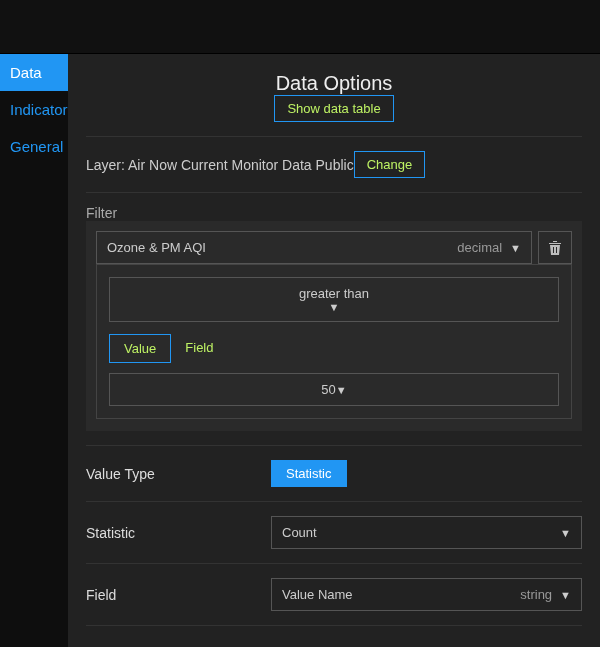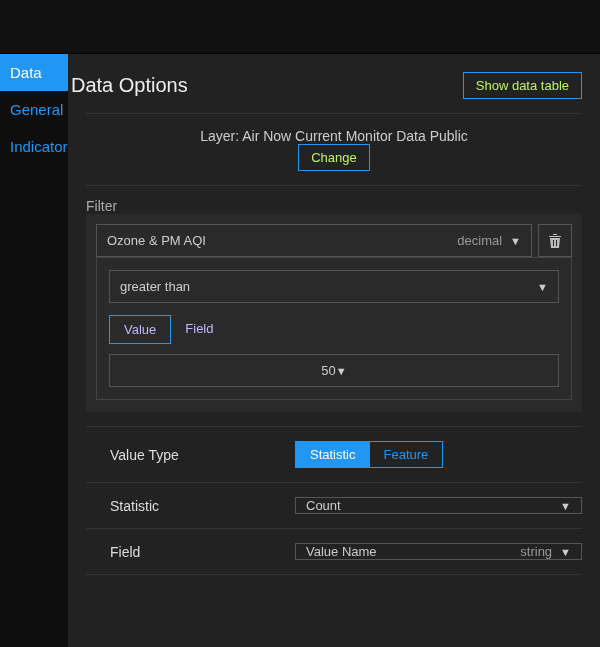--- a/index.html
+++ b/index.html
@@ -42,21 +42,22 @@
       overflow-y: auto;
       position: relative;
     }
     .main::-webkit-scrollbar { width: 8px; }
     .main::-webkit-scrollbar-track { background: #1a1a1a; }
     .main::-webkit-scrollbar-thumb { background: #444; }
     .header-row {
       display: flex;
       justify-content: space-between;
       align-items: center;
-      padding: 18px 18px 14px 3px;
+      padding: 18px 18px 14px 18px;
+      flex-direction: column;
     }
     .page-title {
       font-size: 20px;
       font-weight: 500;
       color: #eee;
     }
     .btn-outline {
       border: 1px solid #2196f3;
       color: #bef264;
       background: transparent;
@@ -66,21 +67,20 @@
     }
     .section {
       padding: 0 18px;
     }
     .layer-row {
       display: flex;
       justify-content: flex-start;
       align-items: center;
       padding: 14px 0;
       border-top: 1px solid #333;
-      flex-direction: column;
     }
     .layer-label {
       color: #ccc;
       font-size: 14px;
     }
     .filter-block {
       border-top: 1px solid #333;
       padding-top: 12px;
       margin-bottom: 14px;
     }
@@ -127,28 +127,29 @@
       padding: 12px;
     }
     .operator-select {
       display: flex;
       align-items: center;
       justify-content: space-between;
       border: 1px solid #555;
       padding: 8px 10px;
       cursor: pointer;
       margin-bottom: 12px;
+      flex-direction: column;
     }
     .tabset {
       display: flex;
       margin-bottom: 10px;
     }
     .tab {
       padding: 6px 14px;
-      color: #c4b5fd;
+      color: #bef264;
       cursor: pointer;
       font-size: 13px;
     }
     .tab.active {
       border: 1px solid #2196f3;
     }
     .value-select {
       display: flex;
       align-items: center;
       justify-content: center;
@@ -173,21 +174,20 @@
     .form-row {
       display: flex;
       align-items: center;
       padding: 14px 0;
       border-top: 1px solid #333;
     }
     .form-label {
       width: 185px;
       color: #ddd;
       font-size: 14px;
-      margin-left: 24px;
     }
     .seg {
       display: flex;
       border: 1px solid #2196f3;
     }
     .seg-btn {
       padding: 5px 14px;
       color: #2196f3;
       cursor: pointer;
       font-size: 13px;
@@ -197,21 +197,21 @@
     .seg-btn.active {
       background: #2196f3;
       color: #fff;
     }
     .form-select {
       flex: 1;
       display: flex;
       align-items: center;
       justify-content: space-between;
       border: 1px solid #555;
-      padding: 0 10px;
+      padding: 8px 10px;
       cursor: pointer;
     }
     .select-right {
       display: flex;
       align-items: center;
       gap: 8px;
       color: #999;
     }
     .chev { font-size: 11px; color: #ccc; }
   </style>
@@ -219,24 +219,24 @@
 <body>
 
 <div class="top-bar"></div>
 
 <div class="content-area">
   <div class="sidebar">
     <div class="sidebar-item active">
       <span>Data</span>
     </div>
     <div class="sidebar-item">
+      <span>Indicator</span>
+    </div>
+    <div class="sidebar-item">
       <span>General</span>
-    </div>
-    <div class="sidebar-item">
-      <span>Indicator</span>
     </div>
   </div>
 
   <div class="main">
     <div class="header-row">
       <div class="page-title">Data Options</div>
       <button class="btn-outline">Show data table</button>
     </div>
 
     <div class="section">
@@ -286,21 +286,20 @@
             </div>
           </div>
 
         </div>
       </div>
 
       <div class="form-row">
         <div class="form-label">Value Type</div>
         <div class="seg">
           <button class="seg-btn active">Statistic</button>
-          <button class="seg-btn">Feature</button>
         </div>
       </div>
 
       <div class="form-row">
         <div class="form-label">Statistic</div>
         <div class="form-select">
           <span>Count</span>
           <span class="chev">▼</span>
         </div>
       </div>

